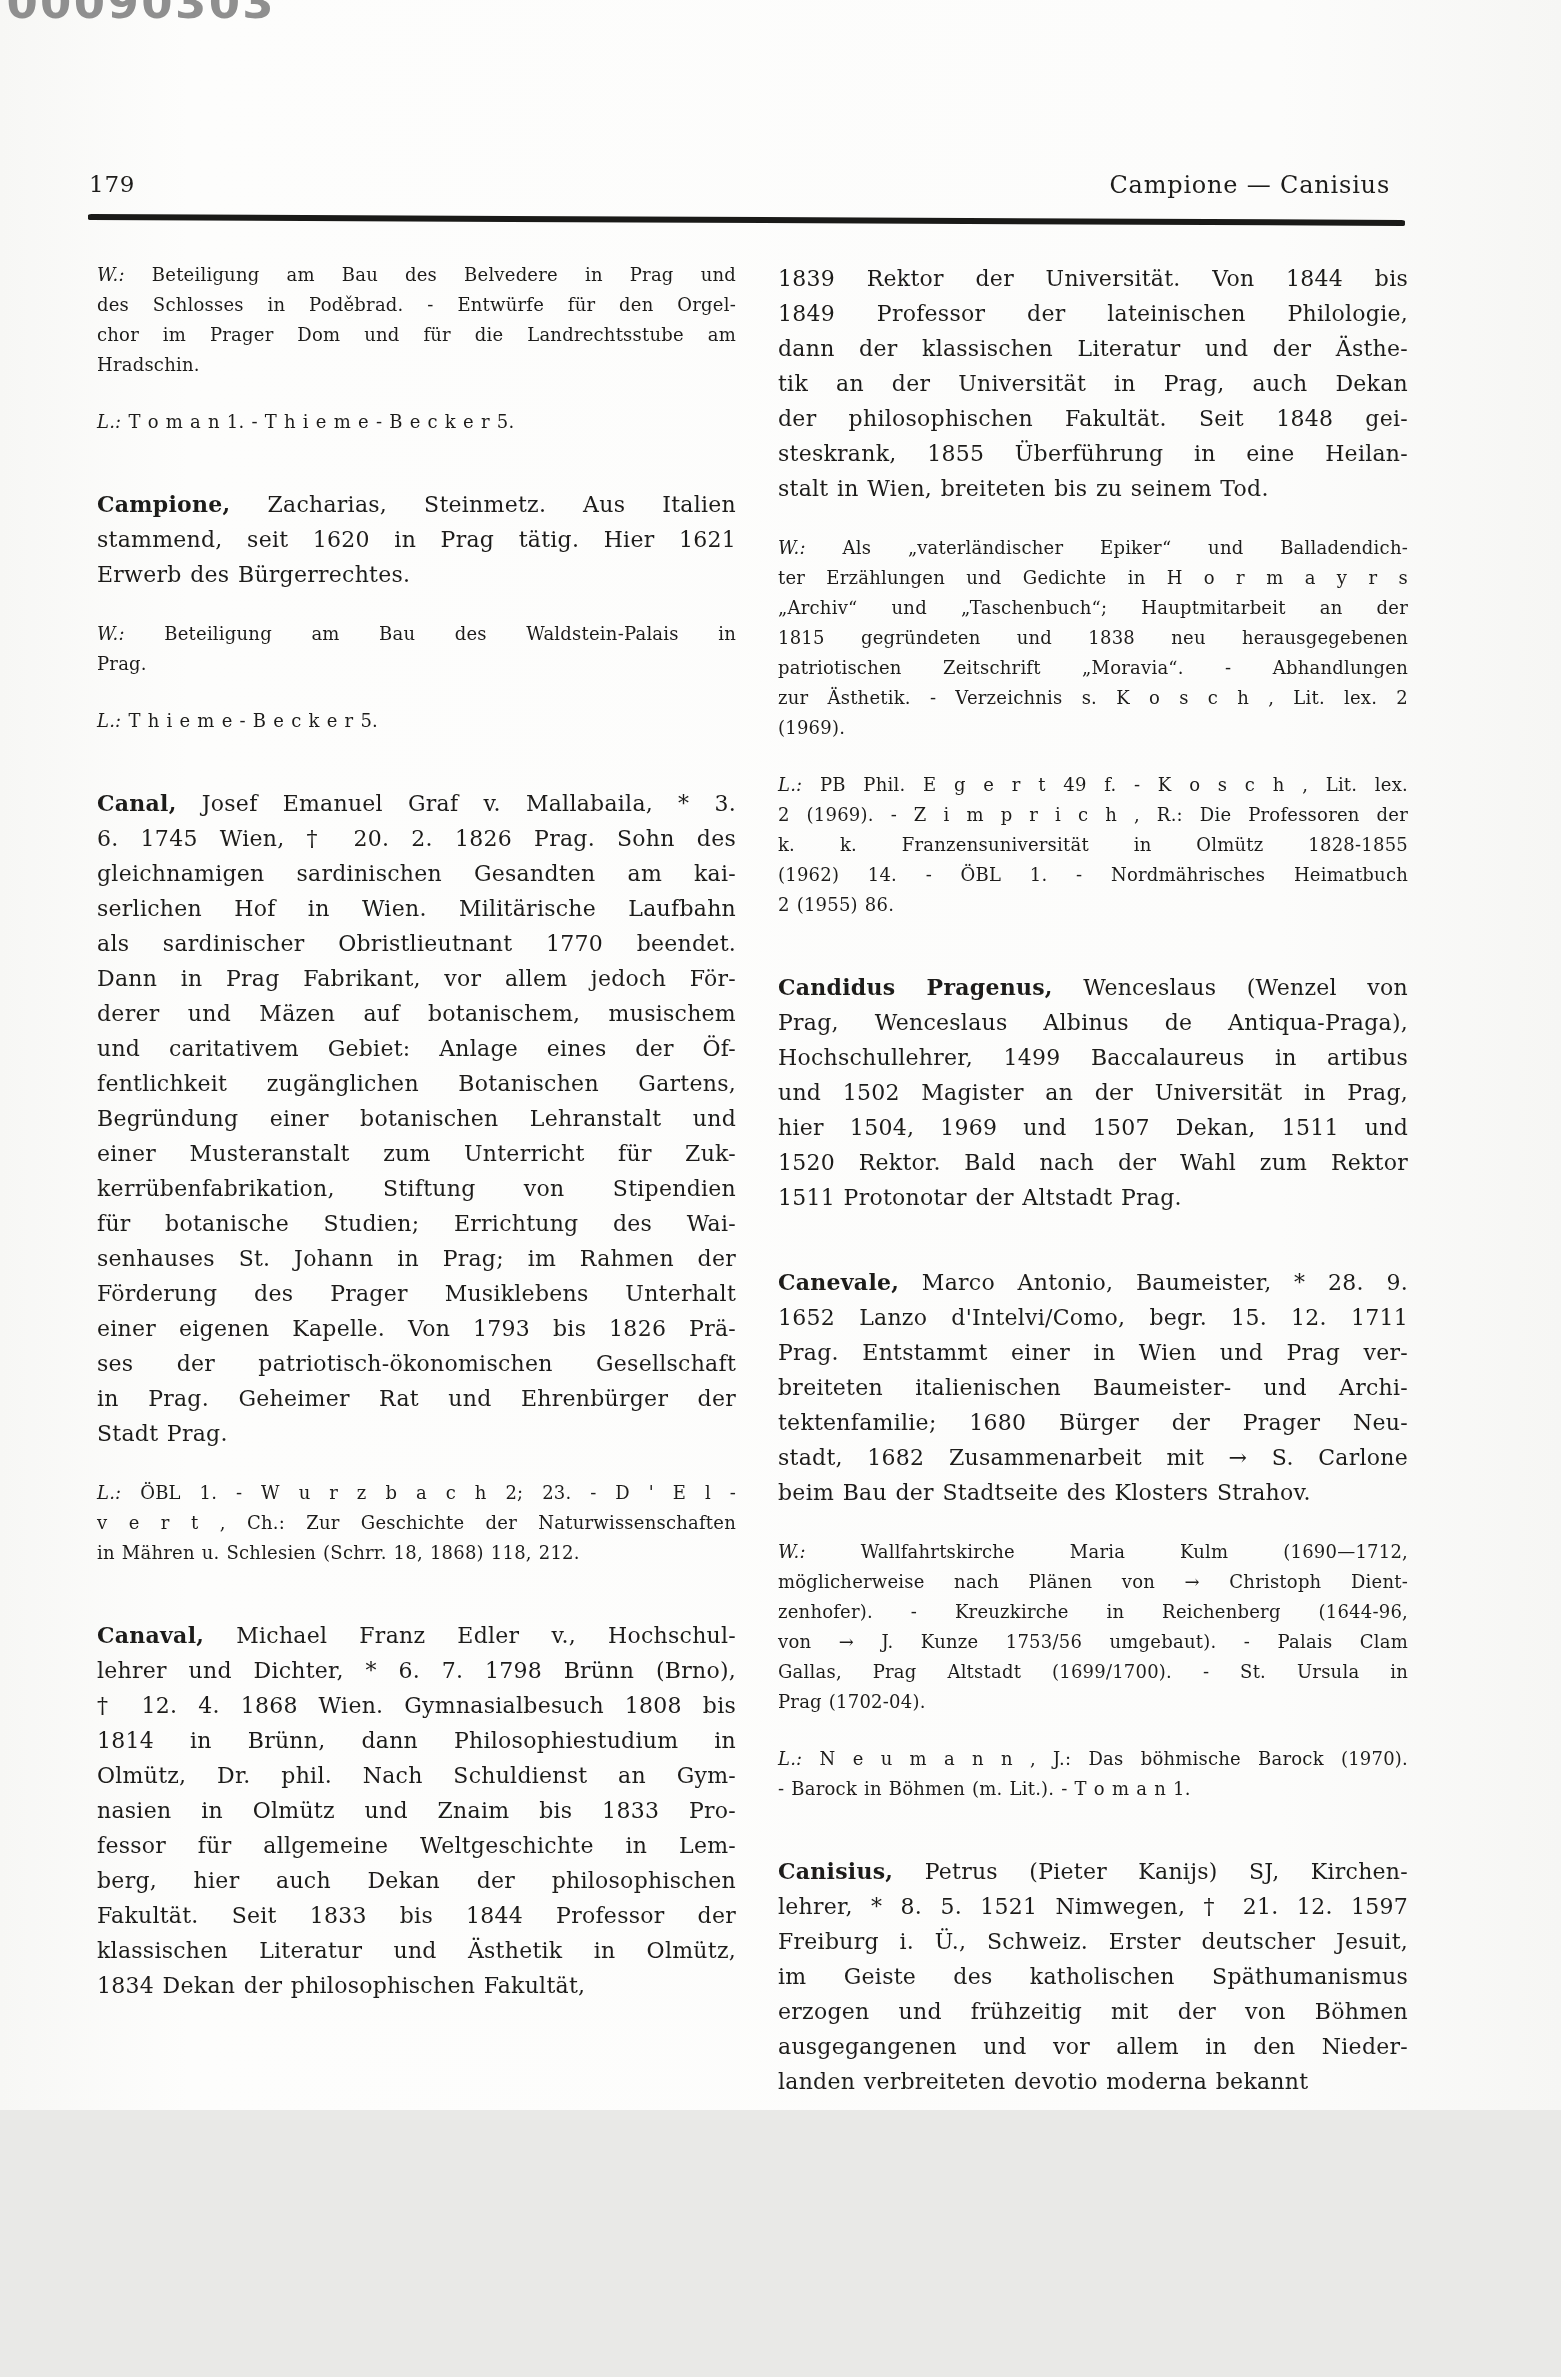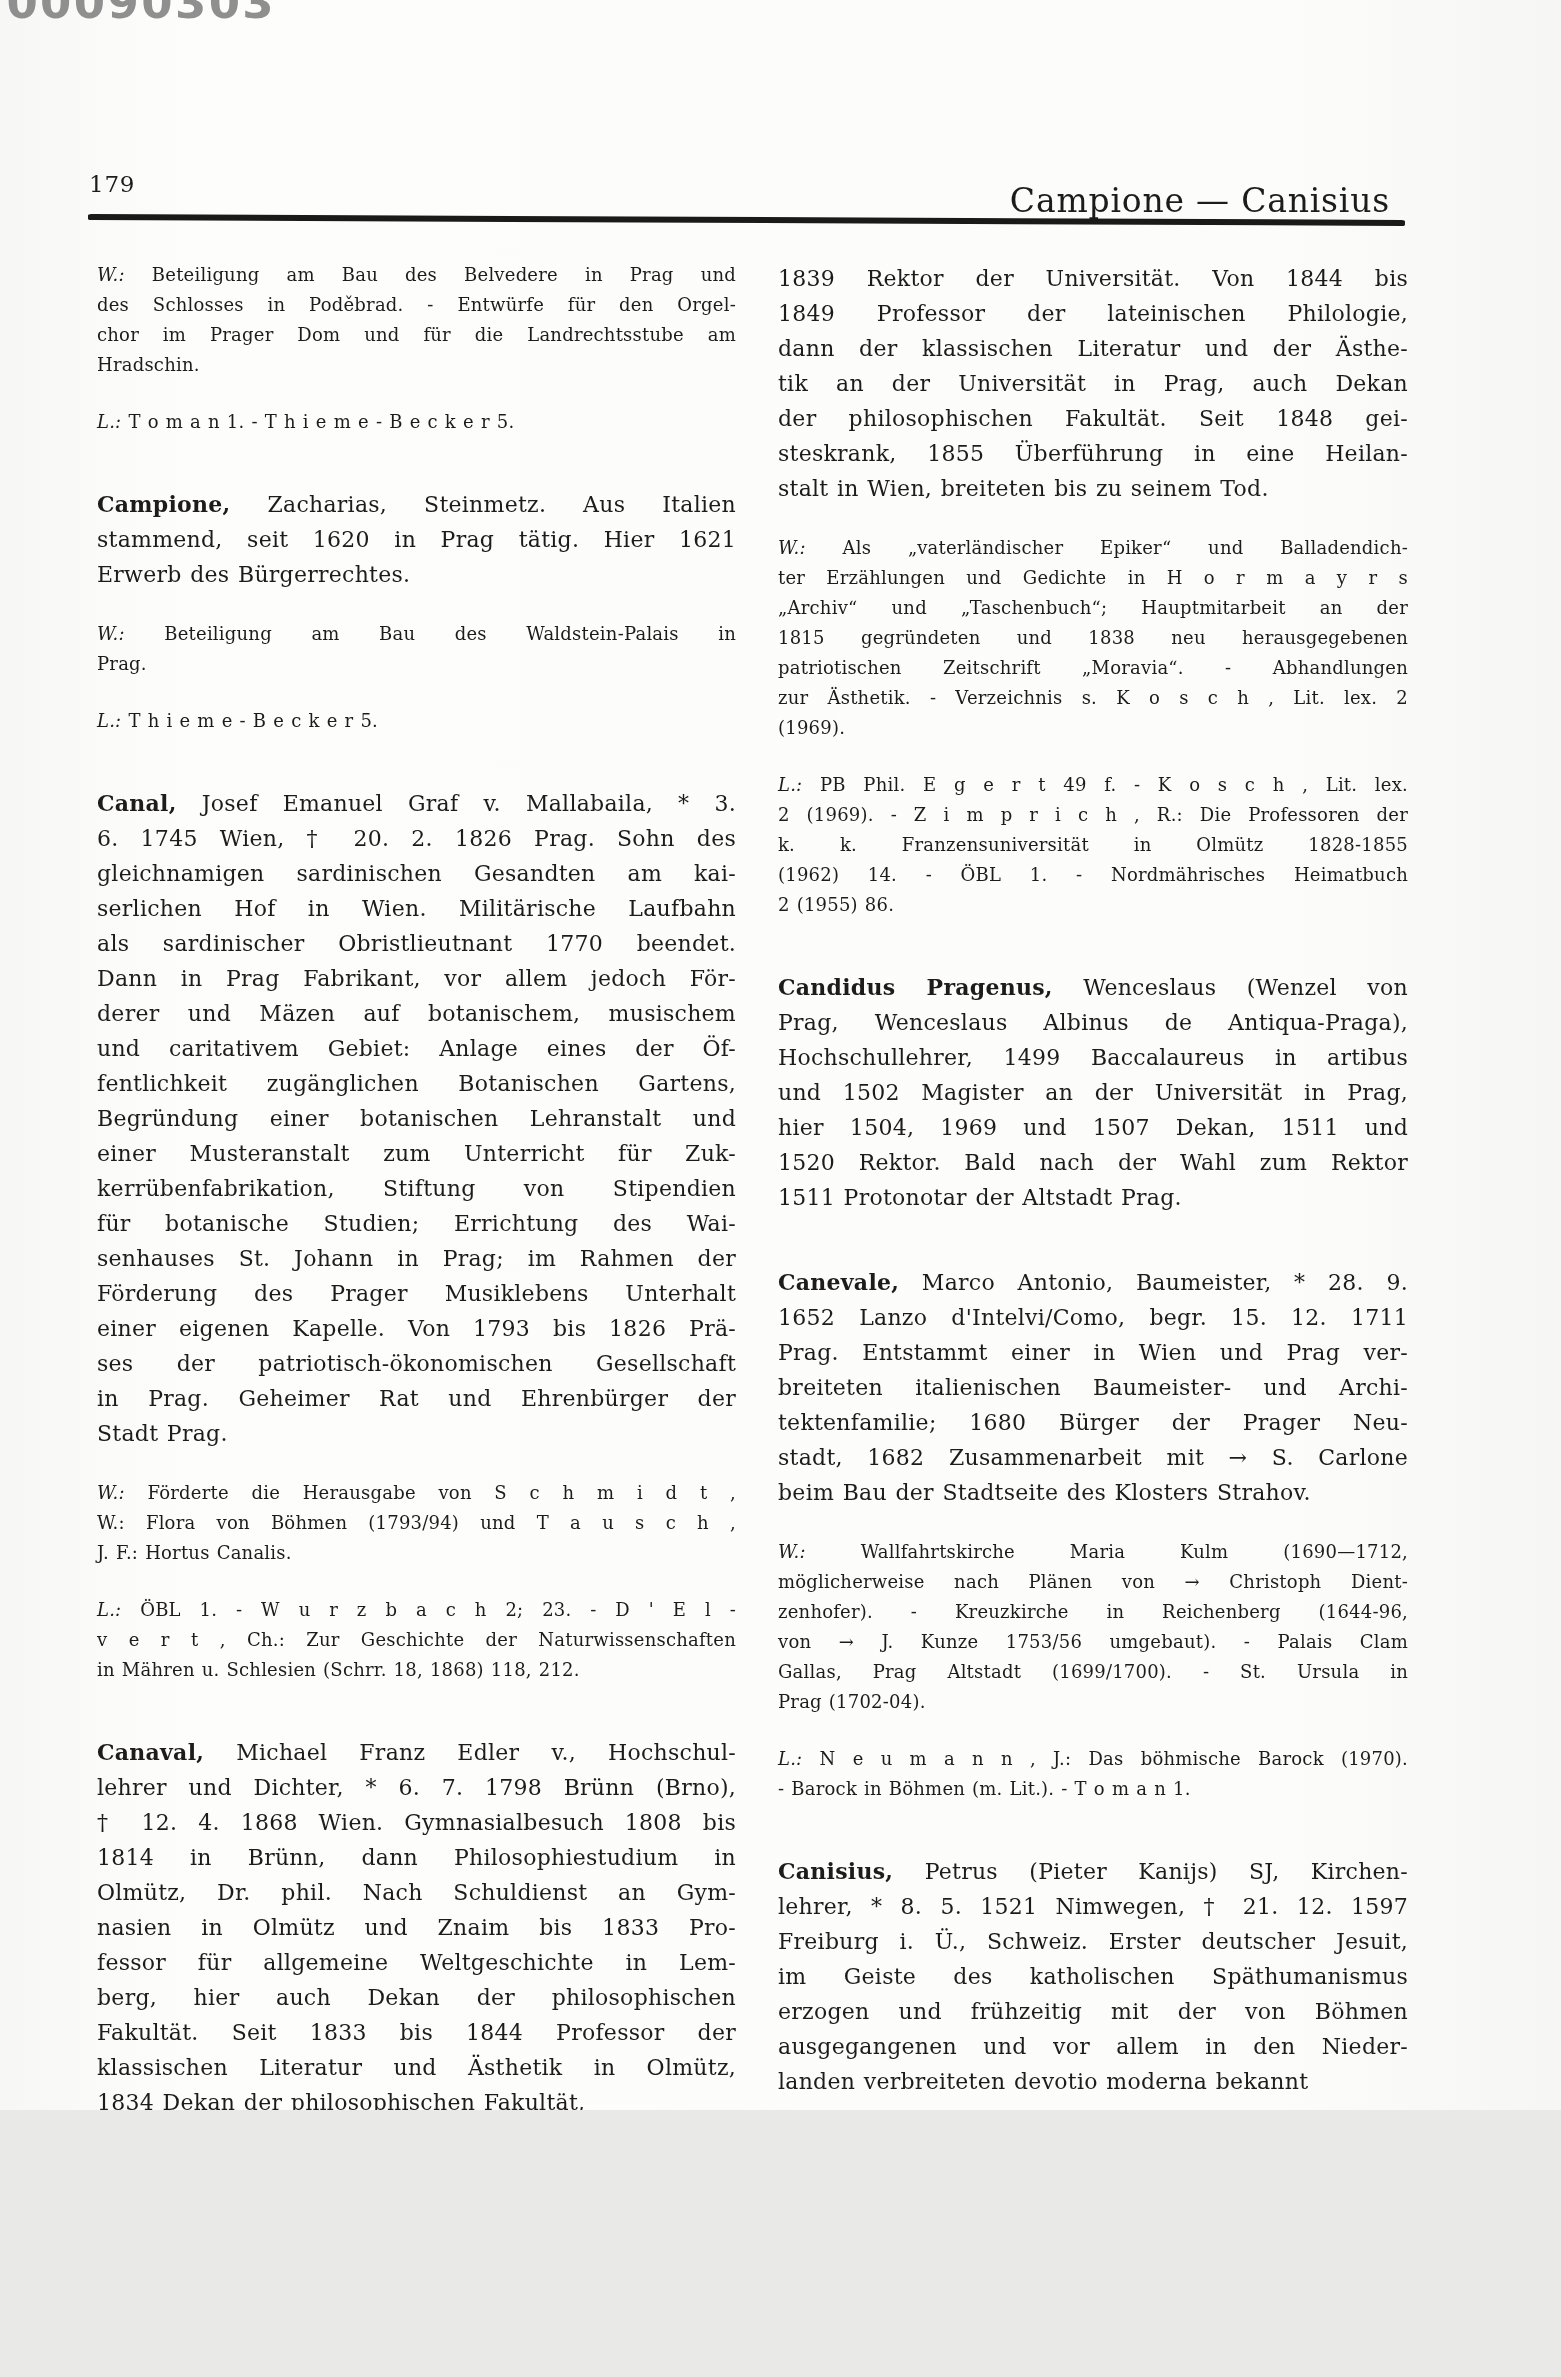--- a/index.html
+++ b/index.html
@@ -12,22 +12,22 @@
   .watermark {
     position:absolute; left:6.4px; top:-24px; height:51px;
     font-family:"DejaVu Sans", sans-serif; font-size:45px; font-weight:bold;
     color:#8f8f8f; letter-spacing:2.4px; user-select:none;
   }
   .page-number {
     position:absolute; left:89px; top:171px;
     font-size:23px; letter-spacing:0.8px;
   }
   .running-header {
-    position:absolute; right:171px; top:181px;
-    font-size:33px; letter-spacing:0.8px;
+    position:absolute; right:171px; top:171px;
+    font-size:24px; letter-spacing:0.8px;
   }
   .header-rule {
     position:absolute; left:88px; top:214px; width:1317px; height:5.6px;
     background:#1a1a18; border-radius:3.2px/1.6px;
     transform:rotate(0.26deg); transform-origin:left center;
   }
   .col { position:absolute;margin-left:8px; }
   .col-left  { left:89px; top:260px; width:639px; }
   .col-right { left:770px; top:261px; width:630px; }
   .para { margin-top:27px; }
@@ -86,25 +86,20 @@
         <div class="line"><span class="txt">Begründung einer botanischen Lehranstalt und</span></div>
         <div class="line"><span class="txt">einer Musteranstalt zum Unterricht für Zuk-</span></div>
         <div class="line"><span class="txt">kerrübenfabrikation, Stiftung von Stipendien</span></div>
         <div class="line"><span class="txt">für botanische Studien; Errichtung des Wai-</span></div>
         <div class="line"><span class="txt">senhauses St. Johann in Prag; im Rahmen der</span></div>
         <div class="line"><span class="txt">Förderung des Prager Musiklebens Unterhalt</span></div>
         <div class="line"><span class="txt">einer eigenen Kapelle. Von 1793 bis 1826 Prä-</span></div>
         <div class="line"><span class="txt">ses der patriotisch-ökonomischen Gesellschaft</span></div>
         <div class="line"><span class="txt">in Prag. Geheimer Rat und Ehrenbürger der</span></div>
         <div class="line last"><span class="txt">Stadt Prag.</span></div>
-      </div>
-      <div class="para small sub">
-        <div class="line"><span class="lbl">W.:</span><span class="txt"> Förderte die Herausgabe von  S c h m i d t ,</span></div>
-        <div class="line"><span class="txt">W.: Flora von Böhmen (1793/94) und  T a u s c h ,</span></div>
-        <div class="line last"><span class="txt">J. F.: Hortus Canalis.</span></div>
       </div>
       <div class="para small sub">
         <div class="line"><span class="lbl">L.:</span><span class="txt"> ÖBL 1.  -  W u r z b a c h  2; 23.  -  D ' E l -</span></div>
         <div class="line"><span class="txt">v e r t ,  Ch.: Zur Geschichte der Naturwissenschaften</span></div>
         <div class="line last"><span class="txt">in Mähren u. Schlesien (Schrr. 18, 1868) 118, 212.</span></div>
       </div>
       <div class="para body entry">
         <div class="line"><span class="hw">Canaval,</span><span class="txt"> Michael Franz Edler v., Hochschul-</span></div>
         <div class="line"><span class="txt">lehrer und Dichter, * 6. 7. 1798 Brünn (Brno),</span></div>
         <div class="line"><span class="txt">† 12. 4. 1868 Wien. Gymnasialbesuch 1808 bis</span></div>

